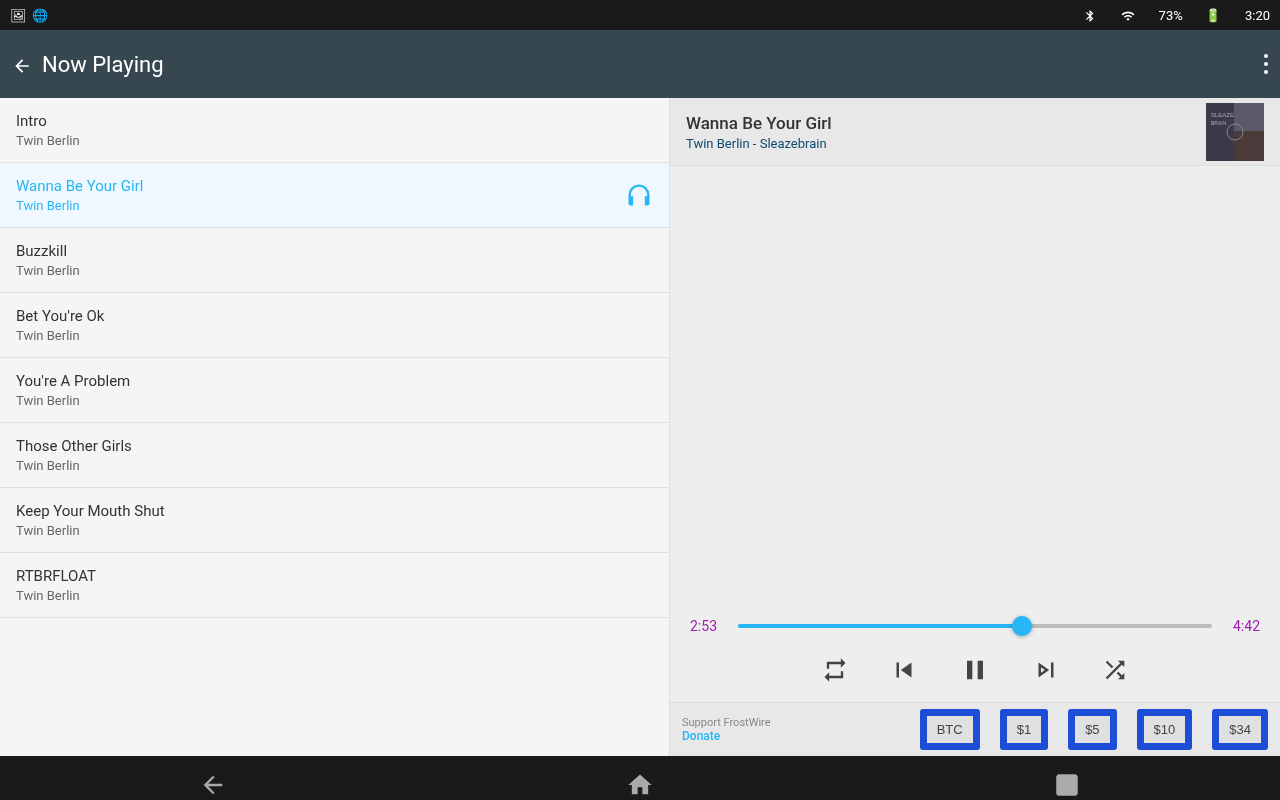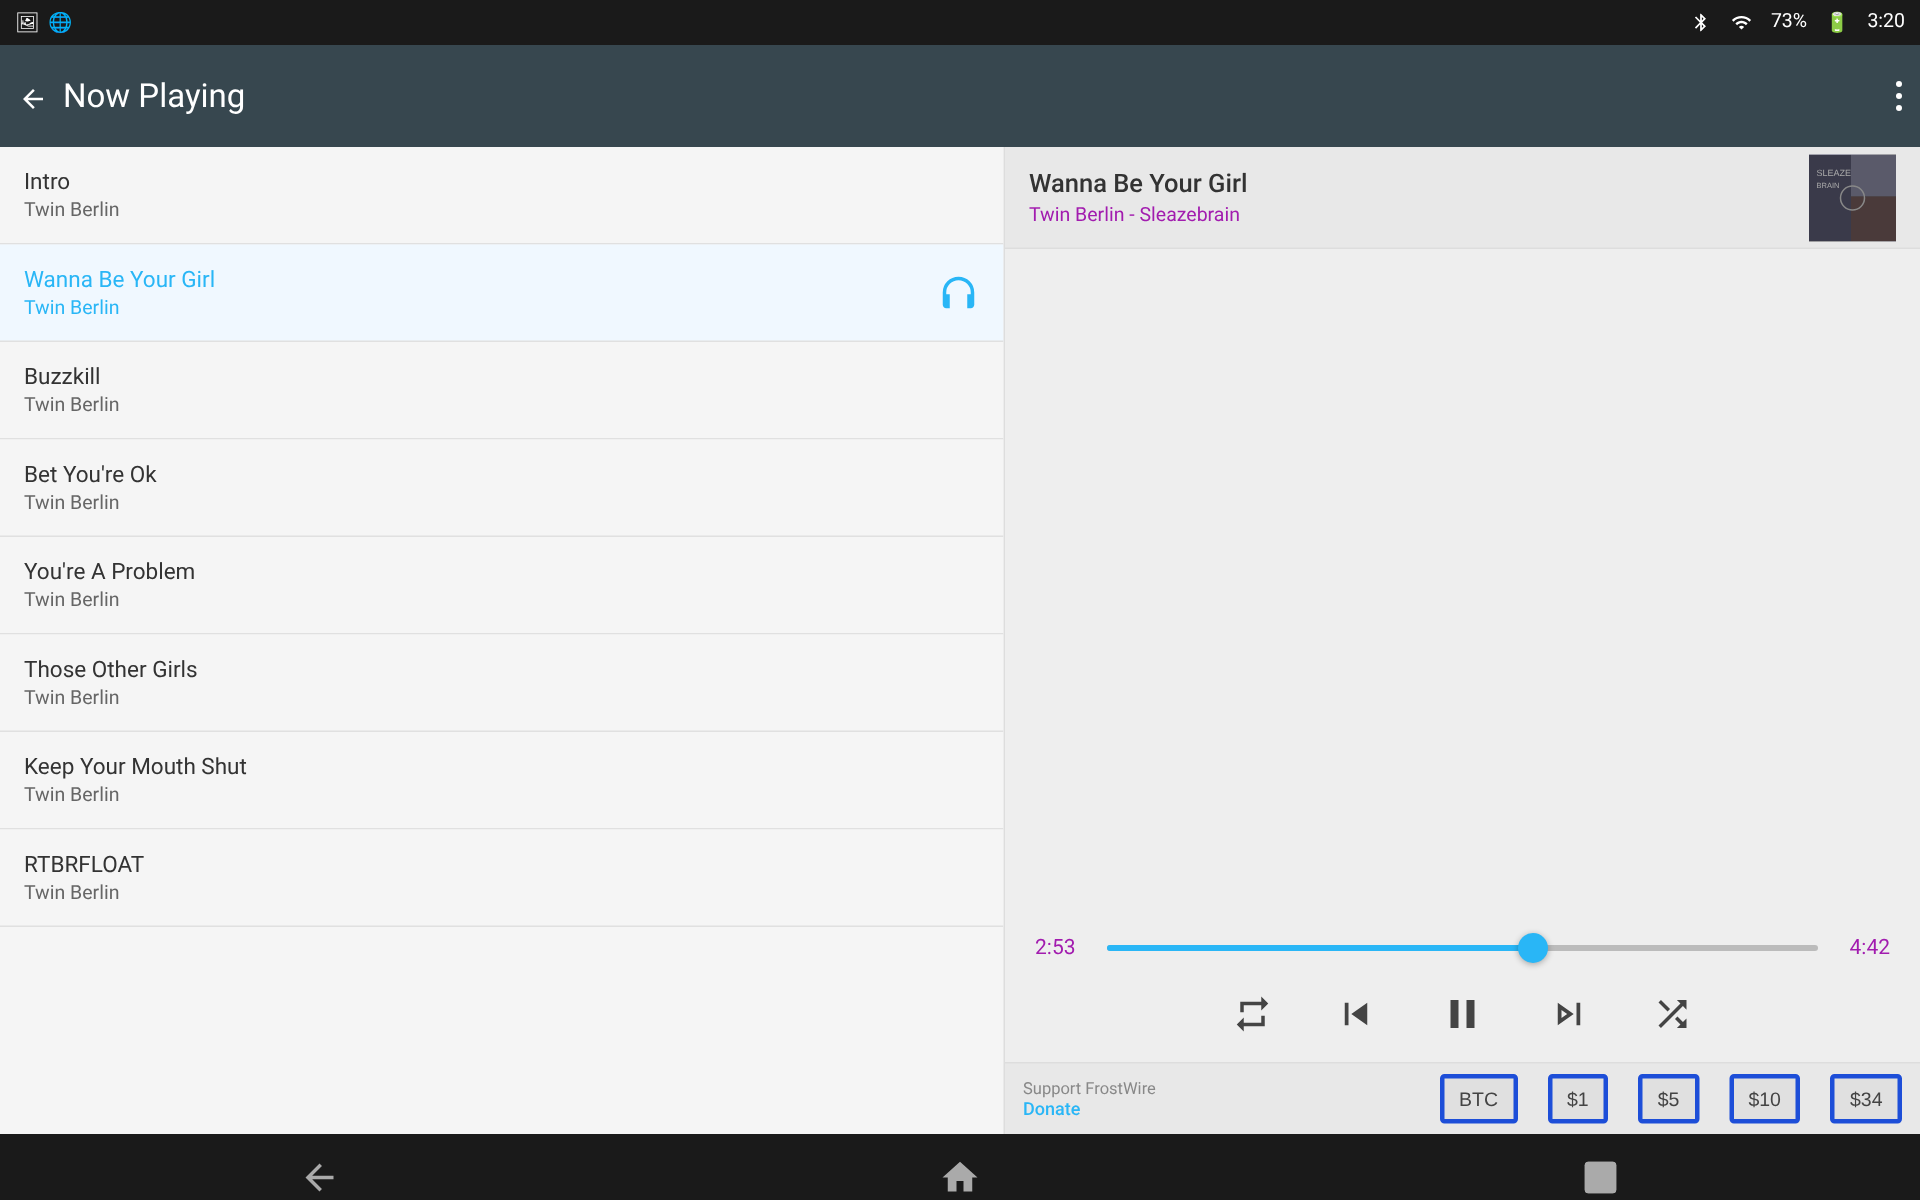--- a/index.html
+++ b/index.html
@@ -10,21 +10,21 @@
       height: 30px;
       background: #1a1a1a;
       display: flex;
       align-items: center;
       justify-content: space-between;
       padding: 0 10px;
       color: white;
       font-size: 13px;
     }
     .status-bar-left { display: flex; gap: 6px; align-items: center; }
-    .status-bar-right { display: flex; gap: 12px; }
+    .status-bar-right { display: flex; gap: 23px; align-items: center; }
 
     
     .toolbar {
       height: 68px;
       background: #37474f;
       display: flex;
       align-items: center;
       padding: 0 12px;
       justify-content: space-between;
     }
@@ -98,21 +98,21 @@
       height: 68px;
     }
     .now-playing-text { flex: 1; }
     .now-playing-title {
       font-size: 17px;
       color: #333;
       font-weight: 500;
     }
     .now-playing-subtitle {
       font-size: 13px;
-      color: #a21caf;
+      color: #0c4a6e;
       margin-top: 3px;
     }
     .album-art {
       width: 58px;
       height: 58px;
       background: linear-gradient(135deg, #555 0%, #888 100%);
       flex-shrink: 0;
       display: flex;
       align-items: center;
       justify-content: center;
@@ -196,21 +196,21 @@
       padding: 6px 12px;
       gap: 20px;
       min-height: 48px;
     }
     .donate-text-block { flex: 1; }
     .donate-support { font-size: 11px; color: #888; }
     .donate-link { font-size: 12px; color: #29b6f6; cursor: pointer; font-weight: 500; }
     .donate-btn {
       padding: 6px 10px;
       background: #e0e0e0;
-      border: 3px solid #1d4ed8;
+      border: 7px solid #1d4ed8;
       border-radius: 3px;
       font-size: 13px;
       color: #444;
       cursor: pointer;
       min-width: 36px;
       text-align: right;
     }
 
     
     .bottom-nav {

